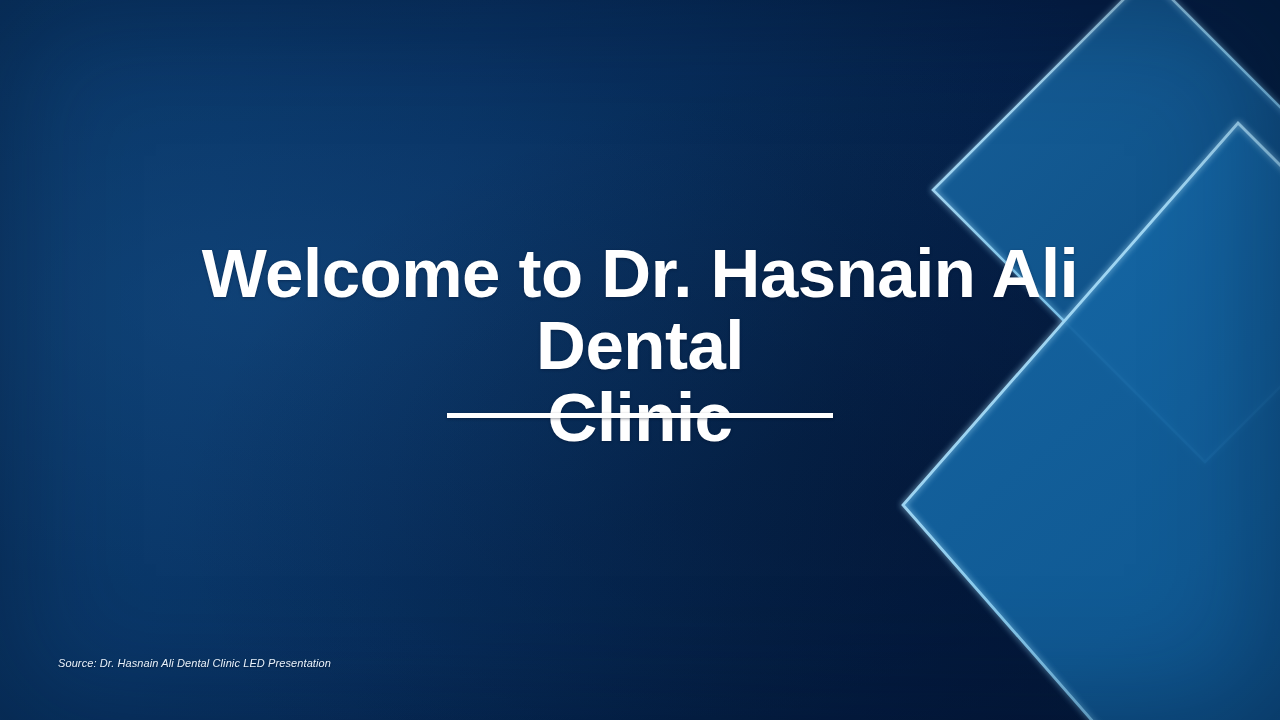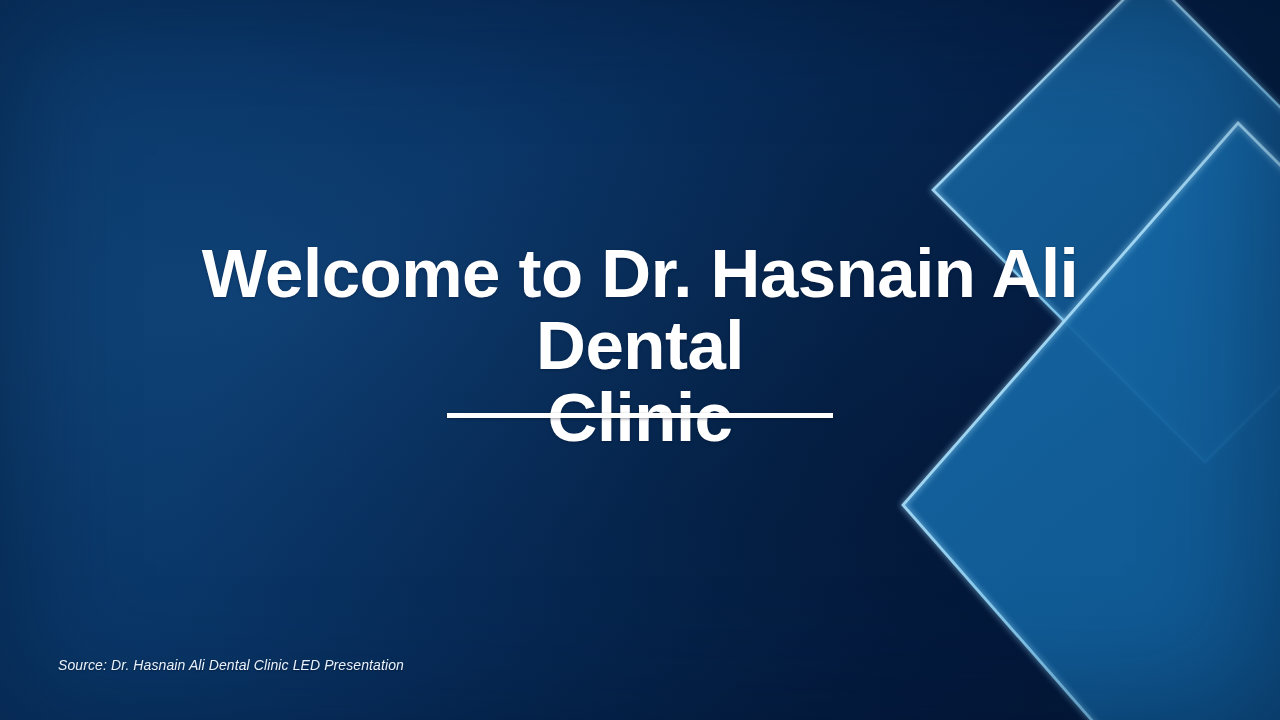--- a/index.html
+++ b/index.html
@@ -106,21 +106,21 @@
     font-size: 32px;
     font-weight: 300;
     letter-spacing: 0.1px;
     text-shadow: 0 1px 2px rgba(0,12,34,0.3);
   }
   .source {
     position: absolute;
     left: 58px;
     top: 657px;
     color: #e8f1fa;
-    font-size: 14px;
+    font-size: 11px;
     font-style: italic;
     font-weight: 400;
     letter-spacing: 0.1px;
     text-shadow: 0 1px 2px rgba(0,12,34,0.45);
   }
 </style>
 </head>
 <body>
 
 <div id="slide">

